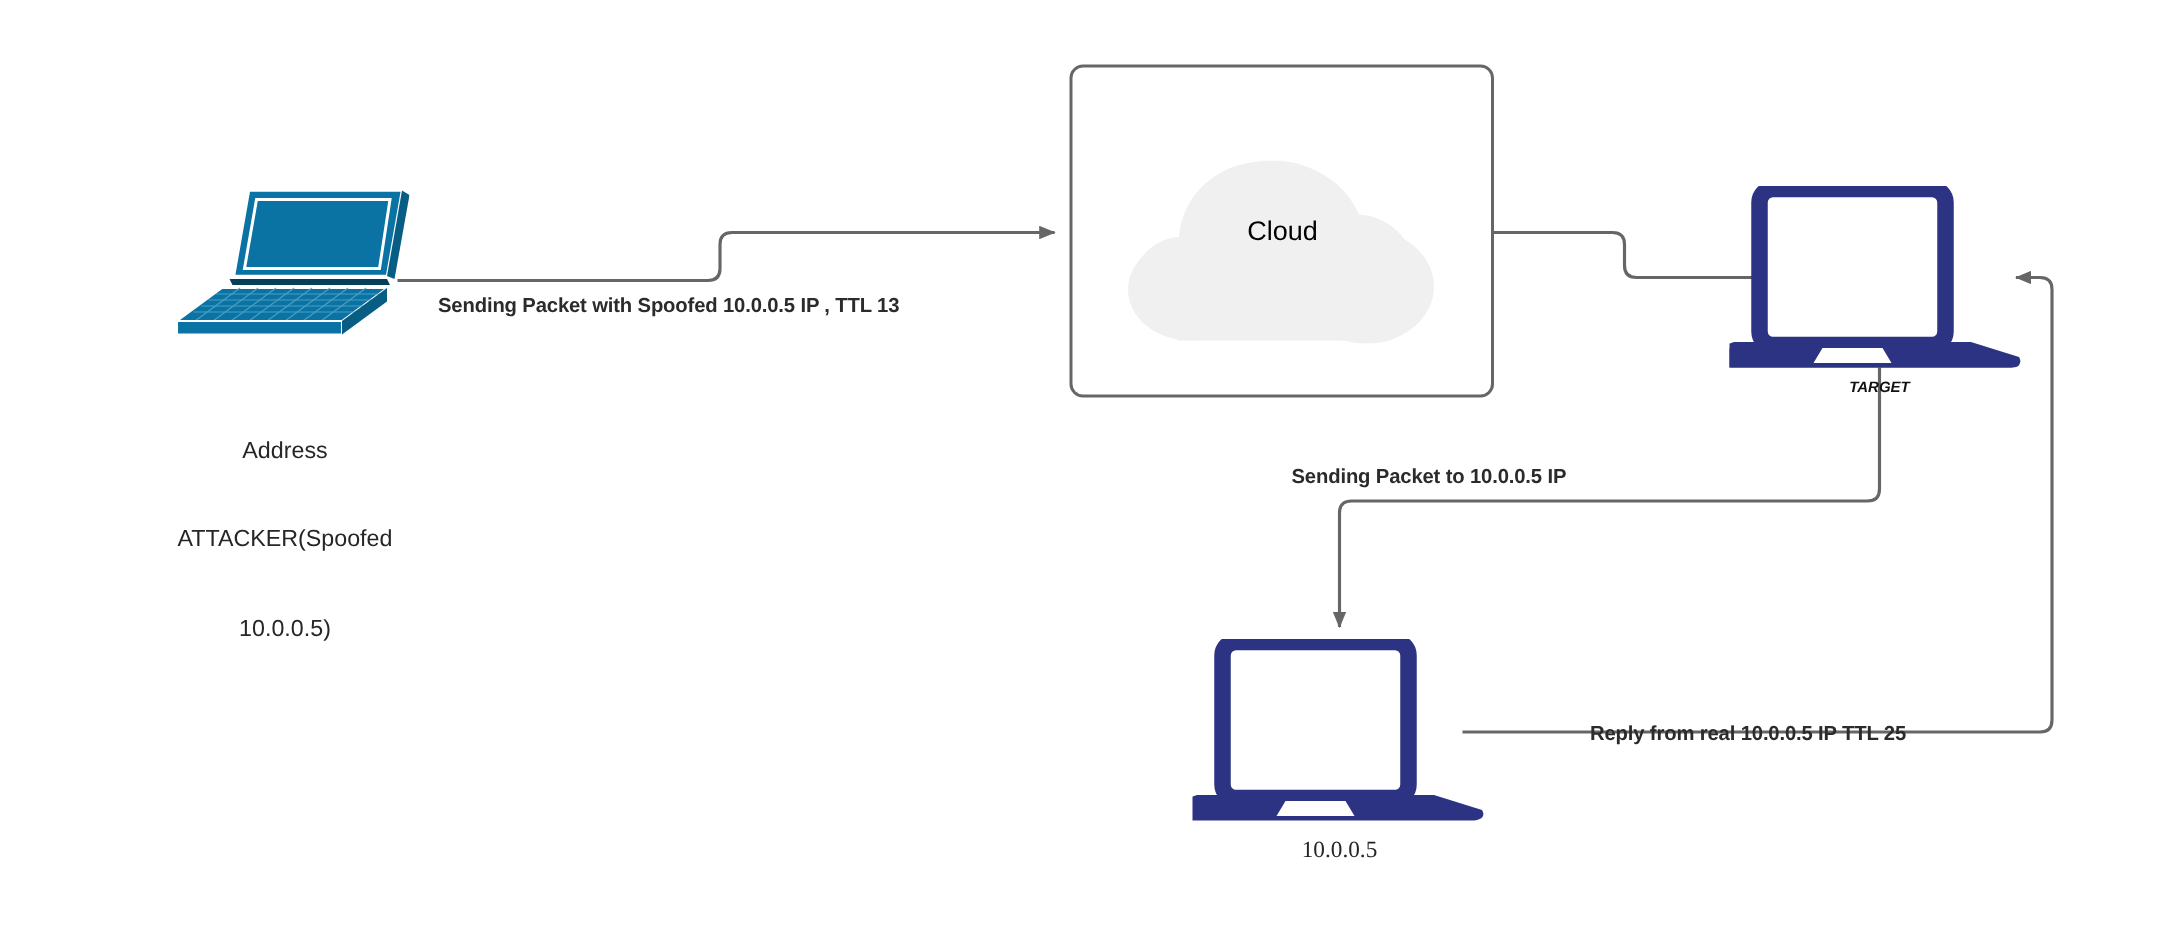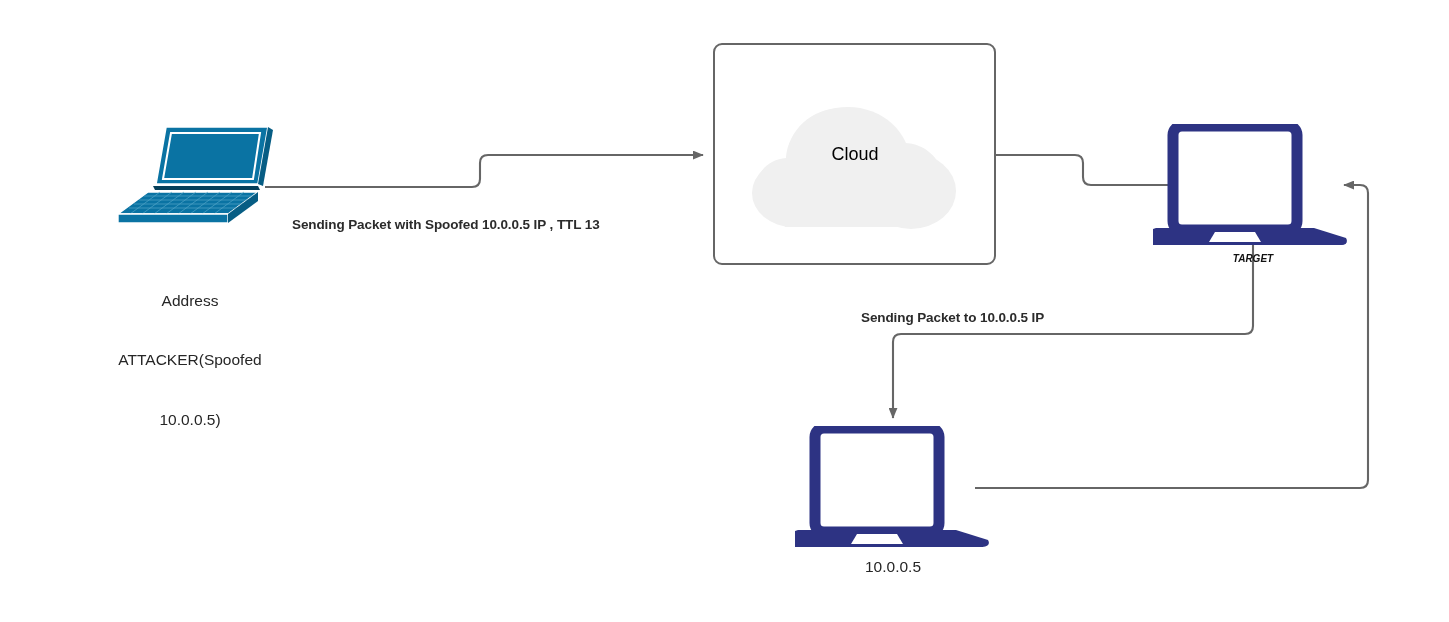--- a/index.html
+++ b/index.html
@@ -123,21 +123,21 @@
       <polygon points="120,92 150,70 150,79 120,101" fill="#075d84"></polygon>
     </svg>
   </div>
 
   <div class="lbl node" style="left:65px; top:251px; width:250px;">
     <div>Address</div>
     <div>ATTACKER(Spoofed</div>
     <div>10.0.0.5)</div>
   </div>
 
-  <div class="lbl edge" style="left:292px; top:195px;margin-top:21px;">Sending Packet with Spoofed 10.0.0.5 IP , TTL 13</div>
+  <div class="lbl edge" style="left:292px; top:195px;">Sending Packet with Spoofed 10.0.0.5 IP , TTL 13</div>
 
   <div class="cloud-box" style="left:713px; top:43px; width:283px; height:222px;">
     <svg width="279" height="218" viewBox="0 0 279 218" style="display:block;">
       <path d="M79,178 C55,178 40,163 40,145 C40,128 54,114 71,113
                C73,85 97,63 126,63 C150,63 171,78 178,100
                C181,99 185,98 189,98 C211,98 229,116 229,138
                C229,160 211,178 189,178 Z" fill="#f0f0f0"></path>
       <ellipse cx="133" cy="118" rx="62" ry="56" fill="#f0f0f0"></ellipse>
       <ellipse cx="78" cy="148" rx="41" ry="34" fill="#f0f0f0"></ellipse>
       <ellipse cx="196" cy="146" rx="45" ry="38" fill="#f0f0f0"></ellipse>
@@ -163,16 +163,17 @@
   <div class="lbl edge" style="left:861px; top:309px;">Sending Packet to 10.0.0.5 IP</div>
 
   <div class="node-wrap" style="left:795px; top:426px; width:200px; height:124px;">
     <svg width="200" height="124" viewBox="0 0 200 124">
       <rect x="20" y="2" width="124" height="104" rx="9" ry="9" fill="none" stroke="#2d3383" stroke-width="11"></rect>
       <path d="M3,104 L161,104 L193,114 C196,119 191,121 186,121
                L-22,121 C-27,121 -30,118 -26,114 Z" fill="#2d3383"></path>
       <path d="M62,108 L102,108 L108,118 L56,118 Z" fill="#ffffff"></path>
     </svg>
   </div>
-  <div class="lbl node" style="left:833px; top:557px; width:120px;">10.0.0.5</div>
+  <div class="lbl node" style="left:833px; top:557px; width:120px;font-family:Liberation Serif, serif;">10.0.0.5</div>
 
+  <div class="lbl edge" style="left:1060px; top:480px;">Reply from real 10.0.0.5 IP TTL 25</div>
 
 </div>
 
 </body></html>

